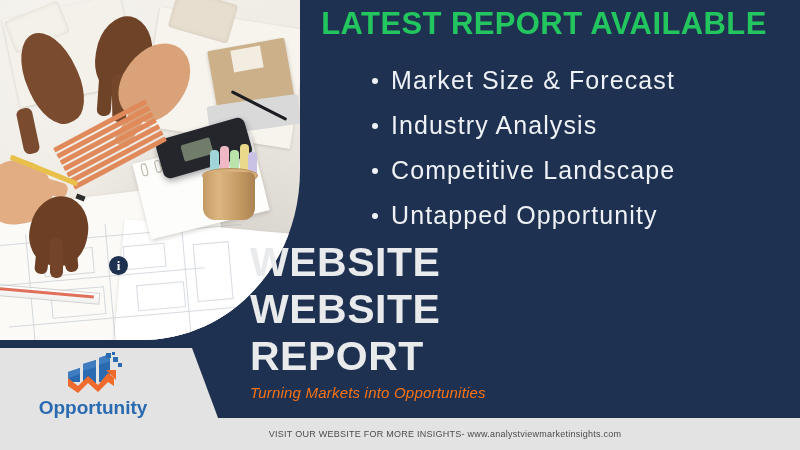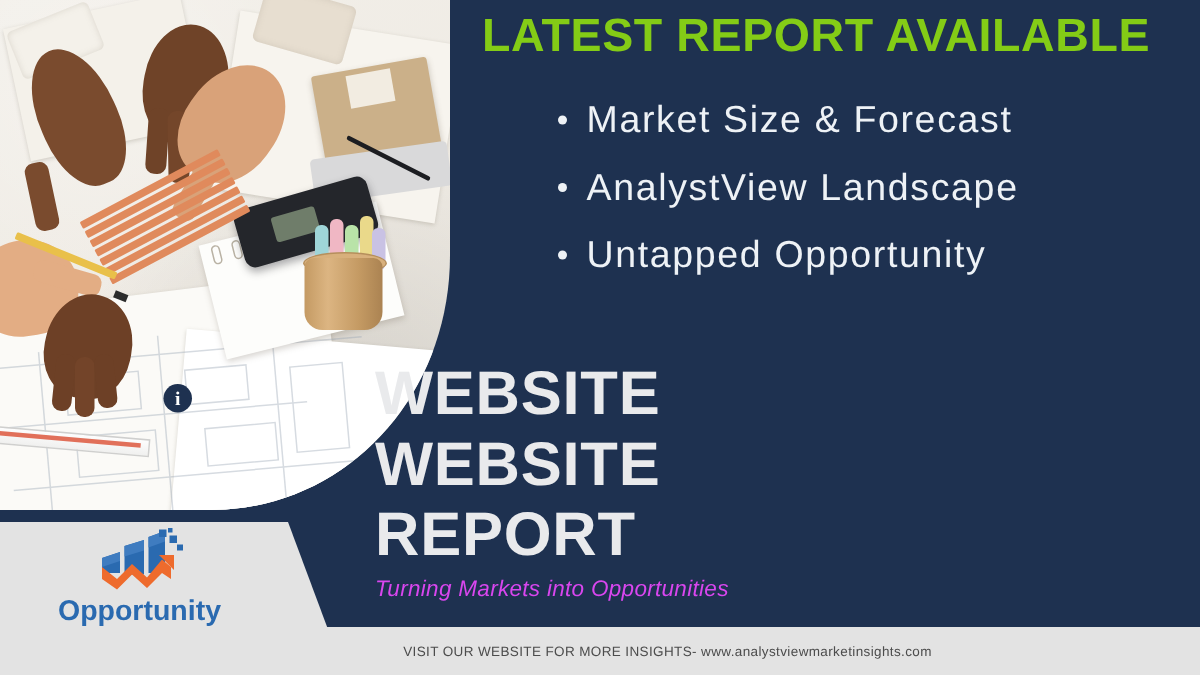--- a/index.html
+++ b/index.html
@@ -294,21 +294,21 @@
     margin-top: 1px;
   }
 
   
   .headline {
     position: absolute;
     left: 296px;
     top: 6px;
     width: 496px;
     text-align: center;
-    color: #84cc16;
+    color: #22c55e;
     font-size: 31px;
     font-weight: bold;
     letter-spacing: 0.4px;
     white-space: nowrap;
   }
 
   
   .bullets {
     position: absolute;
     left: 372px;
@@ -347,21 +347,21 @@
   .title-line {
     color: #e9eaec;
     font-size: 41px;
     font-weight: bold;
     line-height: 47px;
     letter-spacing: 0.5px;
     white-space: nowrap;
   }
   .tagline {
     margin-top: 4px;
-    color: #d946ef;
+    color: #f97316;
     font-size: 15px;
     font-style: italic;
     letter-spacing: 0.2px;
     white-space: nowrap;
   }
 
   
   .footer-bar {
     position: absolute;
     left: 0;
@@ -506,21 +506,24 @@
     <div class="logo-sub">Market Insights</div>
   </div>
 
   <div class="headline">LATEST REPORT AVAILABLE</div>
 
   <ul class="bullets">
     <li>
       <span class="dot"></span><span>Market Size &amp; Forecast</span>
     </li>
     <li>
-      <span class="dot"></span><span>AnalystView Landscape</span>
+      <span class="dot"></span><span>Industry Analysis</span>
+    </li>
+    <li>
+      <span class="dot"></span><span>Competitive Landscape</span>
     </li>
     <li>
       <span class="dot"></span><span>Untapped Opportunity</span>
     </li>
   </ul>
 
   <div class="title-block">
     <div class="title-line">WEBSITE</div>
     <div class="title-line">WEBSITE</div>
     <div class="title-line">REPORT</div>

